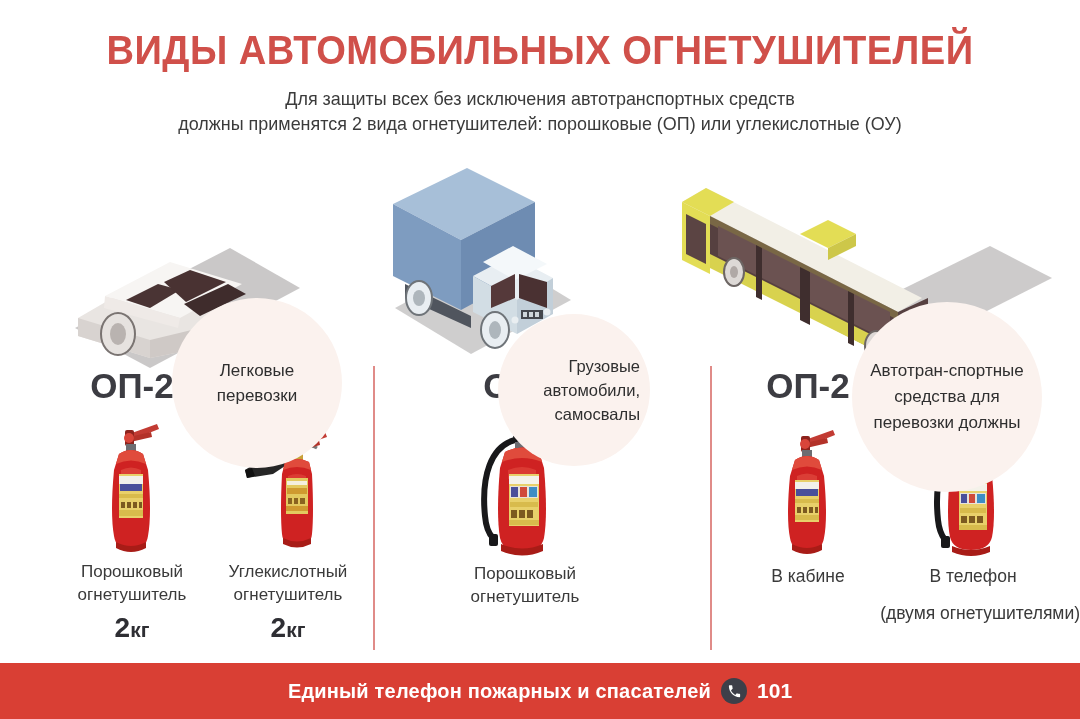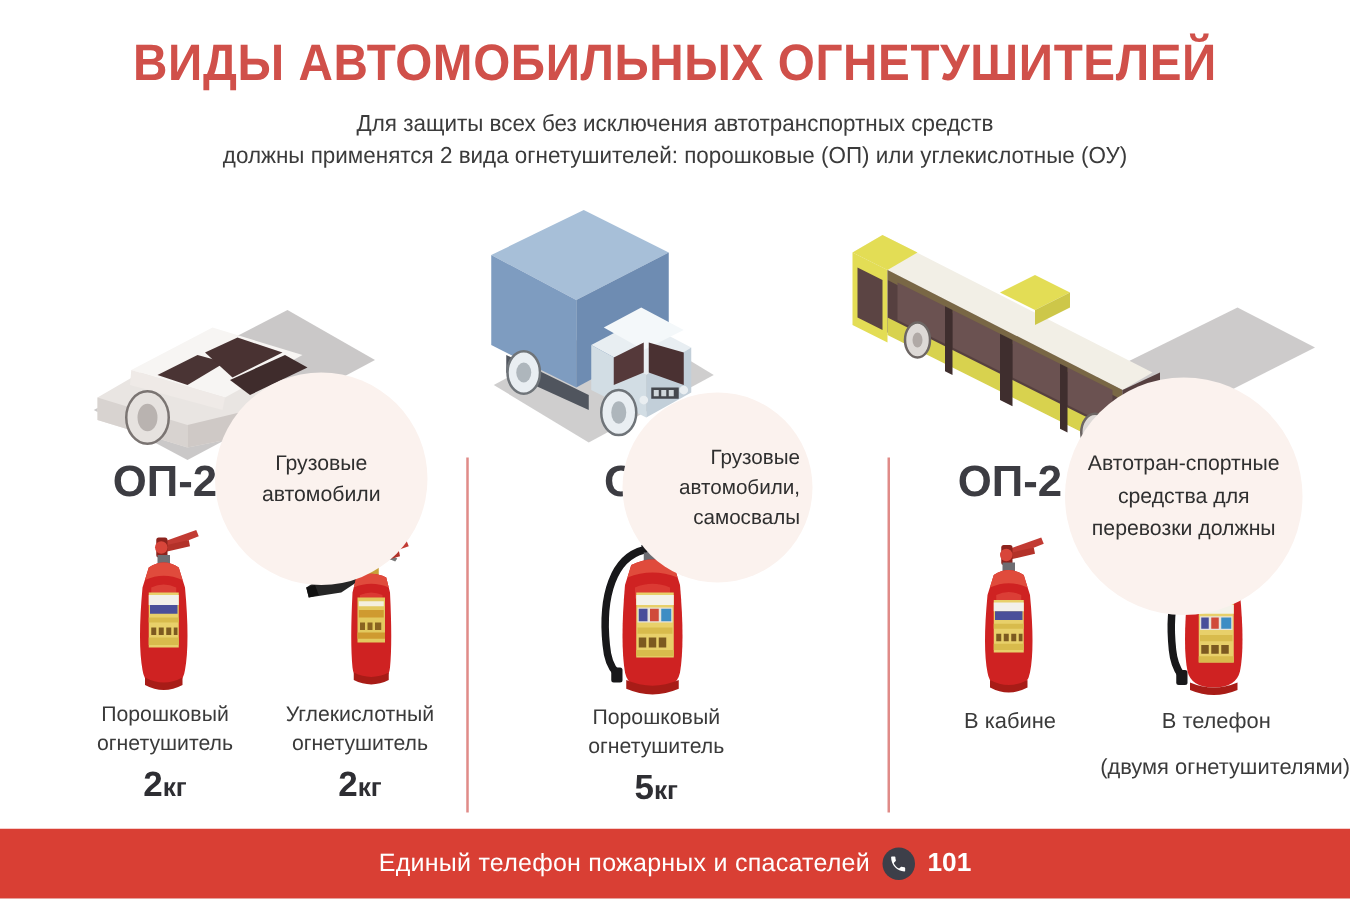--- a/index.html
+++ b/index.html
@@ -136,21 +136,21 @@
     height: 56px;
     background: #d93f34;
     display: flex;
     align-items: center;
     justify-content: center;
     gap: 10px;
   }
   .footer-text {
     color: #ffffff;
     font-size: 20px;
-    font-weight: normal;
+    font-weight: bold;
     letter-spacing: .2px;
   }
   .phone-badge {
     width: 26px; height: 26px;
     border-radius: 50%;
     background: #3d3f49;
     display: flex; align-items: center; justify-content: center;
     color: #fff; font-size: 14px;
   }
   .footer-number {
@@ -266,21 +266,21 @@
       <rect x="246" y="196" width="8" height="5" fill="#efe9a0"></rect>
       <rect x="258" y="190" width="7" height="5" fill="#efe9a0"></rect>
 
       <ellipse cx="74" cy="122" rx="10" ry="14" fill="#ddd9d6" stroke="#6d6664" stroke-width="2"></ellipse>
       <ellipse cx="74" cy="122" rx="4" ry="6" fill="#b0a9a6"></ellipse>
       <ellipse cx="216" cy="196" rx="11" ry="15" fill="#ddd9d6" stroke="#6d6664" stroke-width="2"></ellipse>
       <ellipse cx="216" cy="196" rx="5" ry="7" fill="#b0a9a6"></ellipse>
     </svg>
 
     <div class="bubble" id="bubble-car">
-      <span>Грузовые автомобили</span>
+      <span>Легковые перевозки</span>
     </div>
     <div class="bubble" id="bubble-truck">
       <span>Грузовые автомобили, самосвалы</span>
     </div>
     <div class="bubble" id="bubble-bus">
       <span>Автотран-спортные средства для перевозки должны</span>
     </div>
   </div>
 
   <div class="divider" id="divider-1"></div>
@@ -387,23 +387,20 @@
         <rect x="46" y="94" width="6" height="8" fill="#7c5a20"></rect>
         <rect x="54" y="94" width="6" height="8" fill="#7c5a20"></rect>
         <rect x="62" y="94" width="6" height="8" fill="#7c5a20"></rect>
         <rect x="44" y="104" width="30" height="5" fill="#d8bb4c"></rect>
         <path d="M36 128 q21 9 42 0 l0 7 q-21 9 -42 0 Z" fill="#a81c17"></path>
       </svg>
     </div>
     <div class="ext-desc">
       <div>Порошковый</div>
       <div>огнетушитель</div>
-    </div>
-    <div class="weight">
-      <span>5</span><span class="u">кг</span>
     </div>
   </div>
 
   <div class="col" style="left:728px; top:366px; width:160px;">
     <div class="model">ОП-2</div>
     <div style="height:152px;margin-top:6px;display:flex;justify-content:center;align-items:flex-end;">
       <svg width="74" height="140" viewBox="0 0 74 140">
         <path d="M34 16 L62 6 L64 11 L36 22 Z" fill="#c23b33"></path>
         <path d="M30 20 L56 14 L57 19 L31 25 Z" fill="#b33229"></path>
         <rect x="30" y="12" width="9" height="16" rx="2" fill="#8d231d"></rect>

